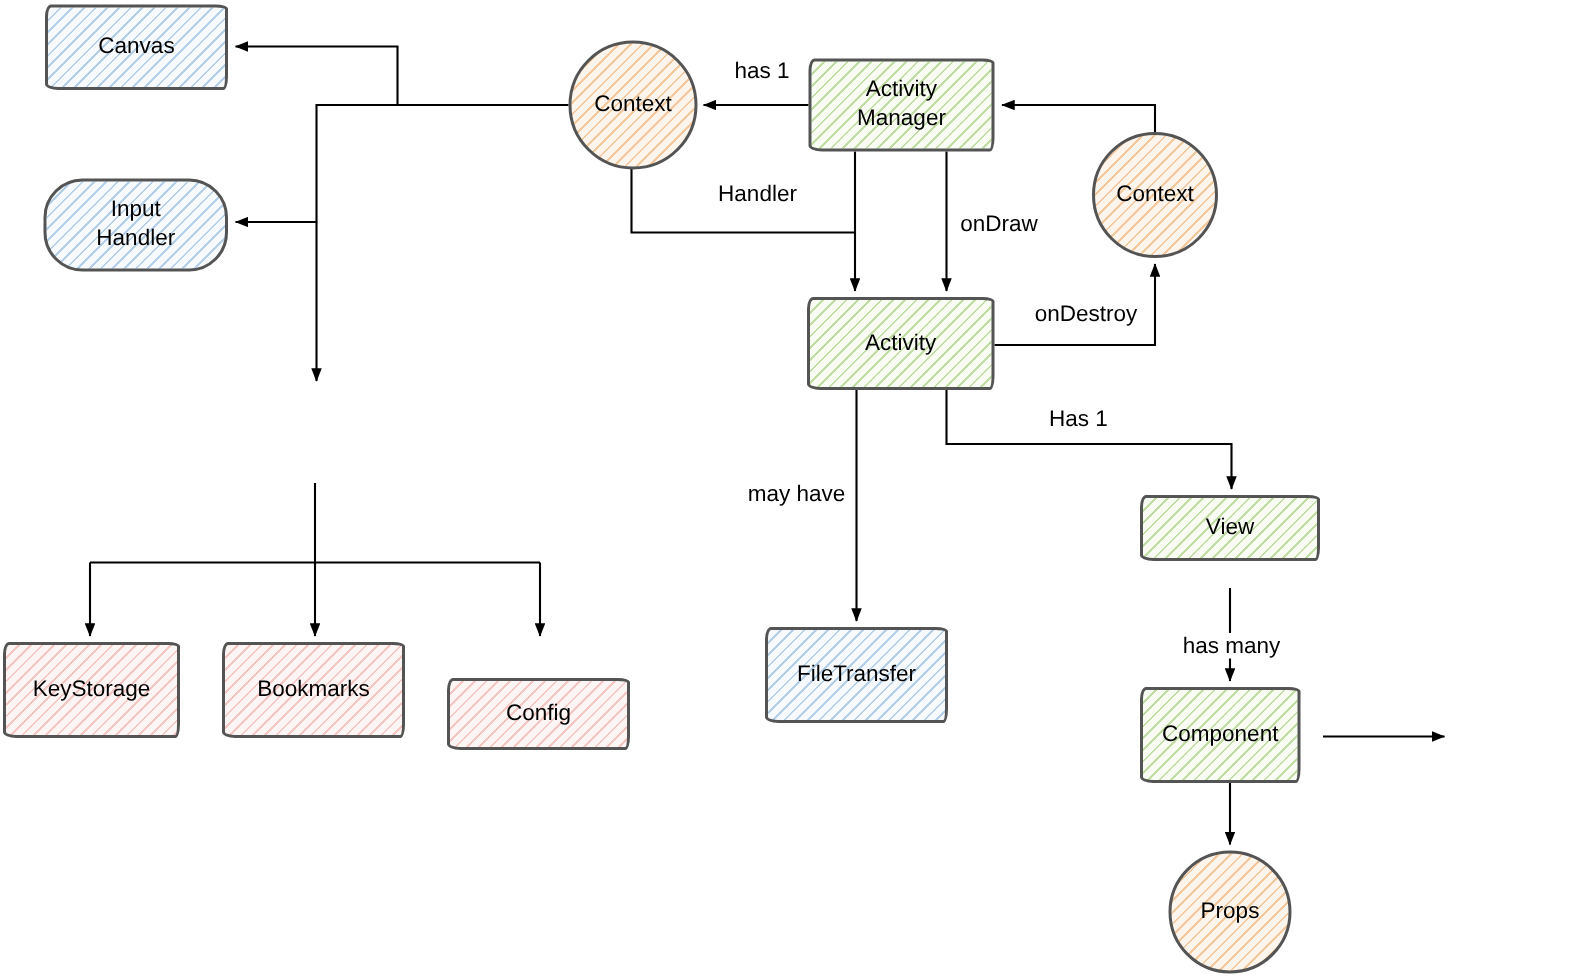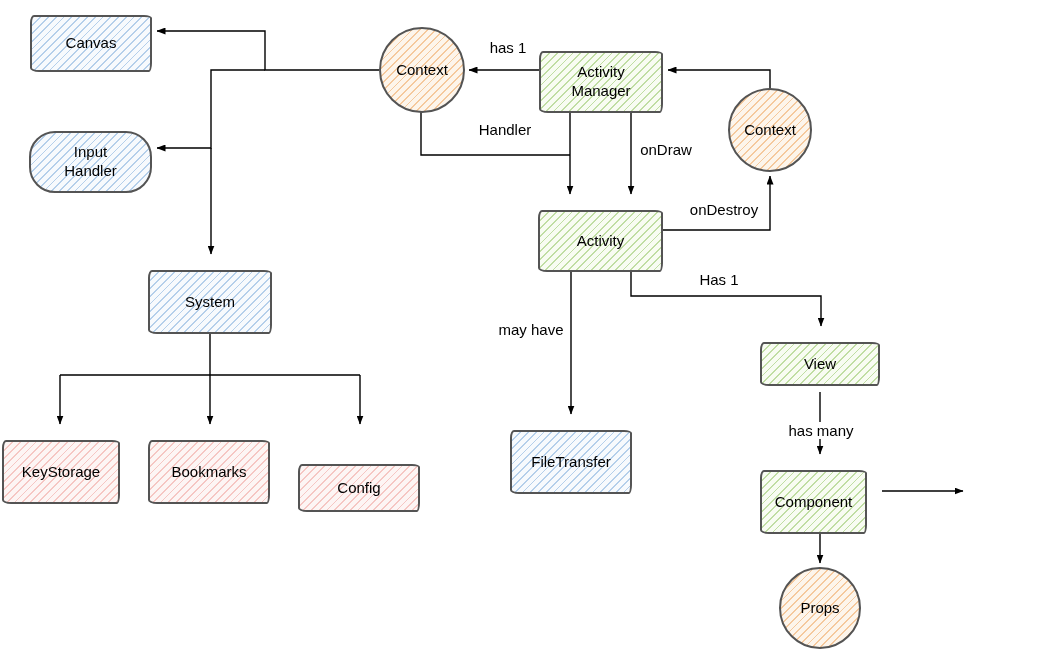--- a/index.html
+++ b/index.html
@@ -14,21 +14,21 @@
   #edges{position:absolute;left:0;top:0;width:1051px;height:651px;}
   .node{
     position:absolute;
     display:flex;align-items:center;justify-content:center;
     text-align:center;
     font-size:15px;line-height:1.25;
     border:2px solid #545454;
     box-sizing:border-box;
     white-space:pre-line;
   }
-  .rect{border-radius:4px 8px 3px 9px / 8px 3px 9px 4px;margin-top:12px;}
+  .rect{border-radius:4px 8px 3px 9px / 8px 3px 9px 4px;}
   .circle{border-radius:50%;}
   .fill-blue{
     background:
       repeating-linear-gradient(135deg, rgba(126,172,219,0.55) 0px, rgba(126,172,219,0.55) 1.3px, rgba(0,0,0,0) 1.3px, rgba(0,0,0,0) 5.5px),
       #f7fafd;
   }
   .fill-green{
     background:
       repeating-linear-gradient(135deg, rgba(146,196,98,0.55) 0px, rgba(146,196,98,0.55) 1.3px, rgba(0,0,0,0) 1.3px, rgba(0,0,0,0) 5.5px),
       #f8fcf2;
@@ -84,21 +84,20 @@
       <path d="M882,491 H963" marker-end="url(#arrow)"></path>
       <path d="M820,522 V563" marker-end="url(#arrow)"></path>
     </g>
   </svg>
 
   <div class="node rect fill-blue" style="left:30px;top:3px;width:122px;height:57px;">Canvas</div>
 
   <div class="node rect fill-blue" style="left:29px;top:119px;width:123px;height:62px;border-radius:26px;">Input
 Handler</div>
 
-  <div class="node rect fill-blue" style="left:148px;top:258px;width:124px;height:64px;">System</div>
 
   <div class="node rect fill-pink" style="left:2px;top:428px;width:118px;height:64px;">KeyStorage</div>
 
   <div class="node rect fill-pink" style="left:148px;top:428px;width:122px;height:64px;">Bookmarks</div>
 
   <div class="node rect fill-pink" style="left:298px;top:452px;width:122px;height:48px;">Config</div>
 
   <div class="node circle fill-orange" style="left:379px;top:27px;width:86px;height:86px;">Context</div>
 
   <div class="node rect fill-green" style="left:539px;top:39px;width:124px;height:62px;">Activity

